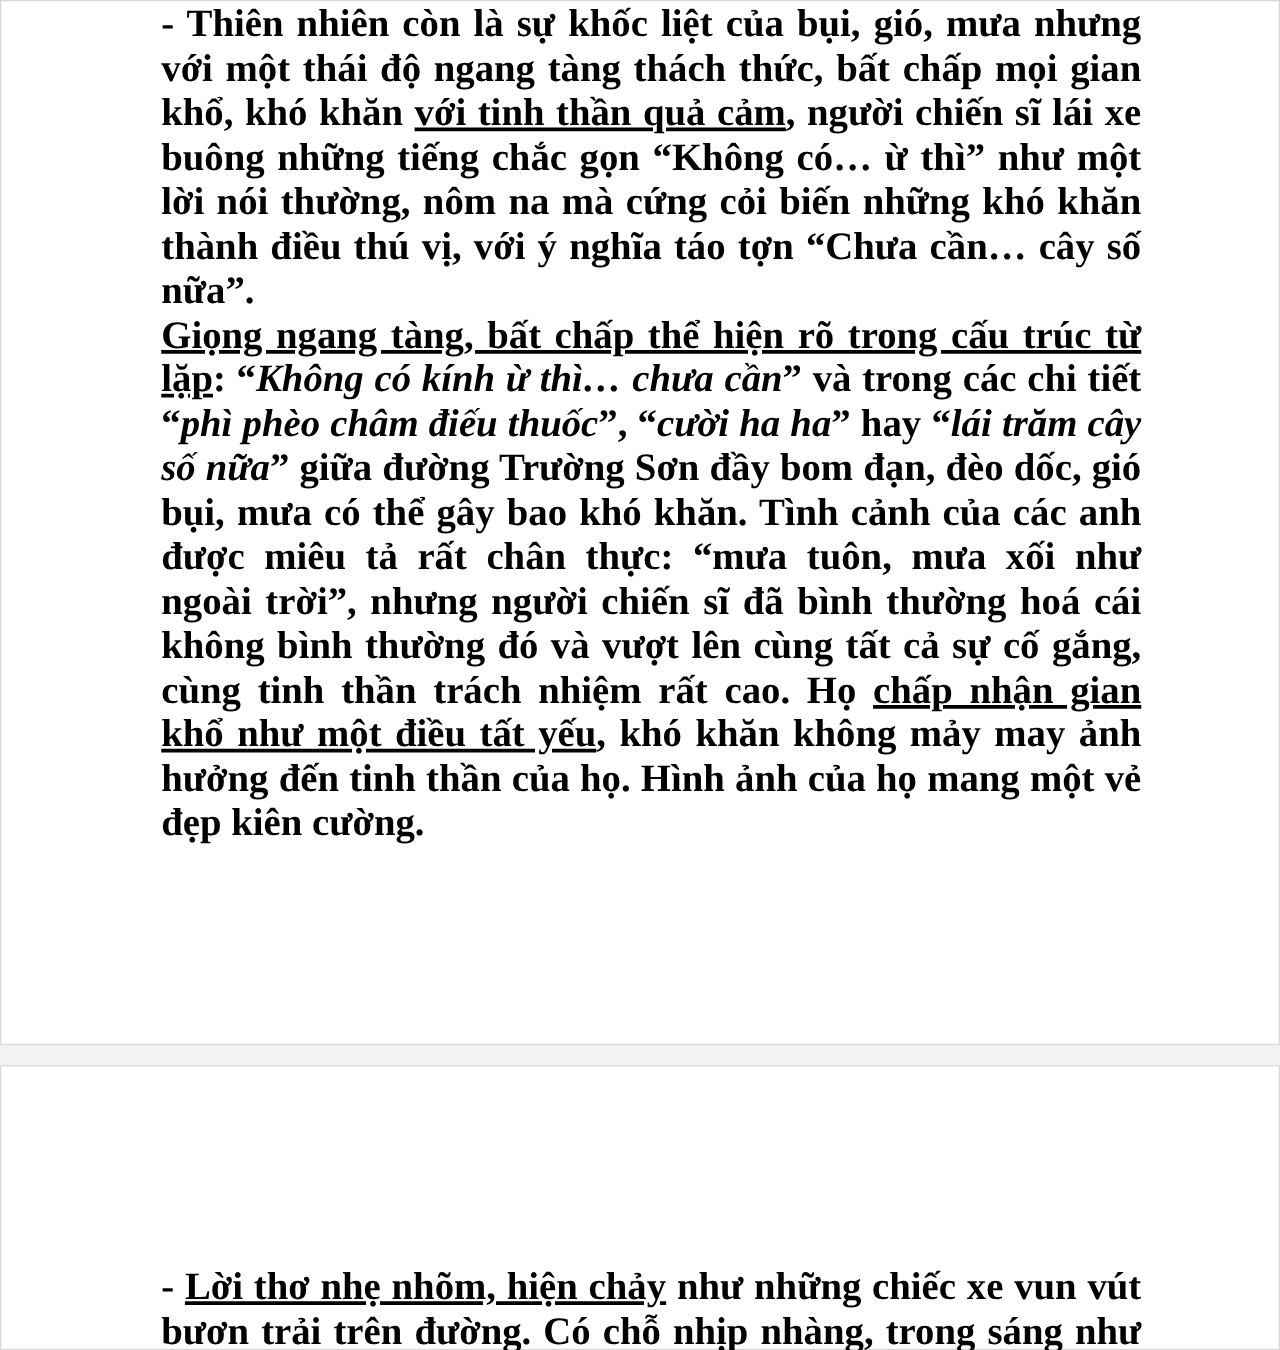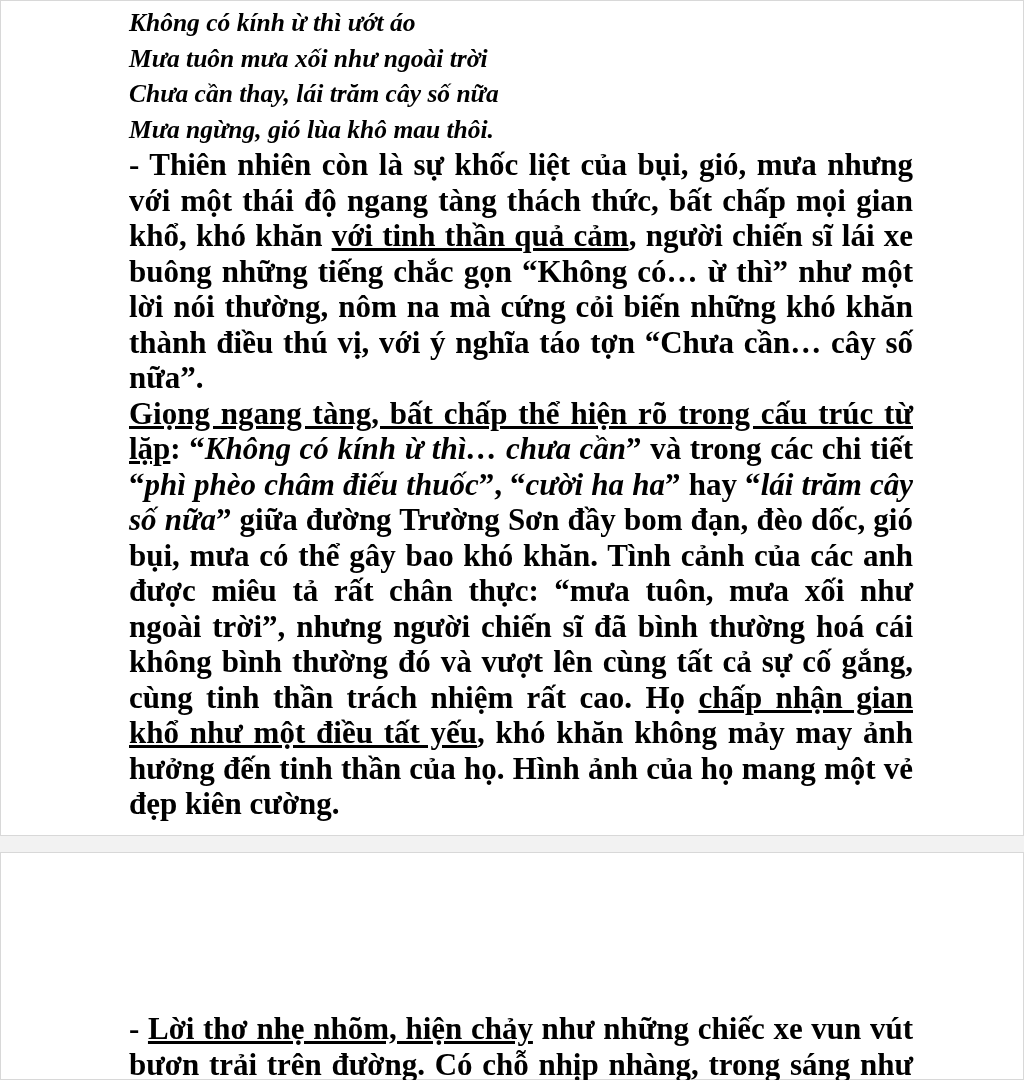--- a/index.html
+++ b/index.html
@@ -59,26 +59,20 @@
     text-decoration: underline;
   }
   .p2-block {
     padding-top: 158px;
   }
 </style>
 </head>
 <body>
 
 <div class="page page-1">
-  <div>
-    <p class="verse">Không có kính ừ thì ướt áo</p>
-    <p class="verse">Mưa tuôn mưa xối như ngoài trời</p>
-    <p class="verse">Chưa cần thay, lái trăm cây số nữa</p>
-    <p class="verse">Mưa ngừng, gió lùa khô mau thôi.</p>
-  </div>
   <p class="para"><span> - Thiên nhiên còn là sự khốc liệt của bụi, gió, mưa nhưng với một thái độ ngang tàng thách thức, bất chấp mọi gian khổ, khó khăn </span><span class="u">với tinh thần quả cảm</span><span>, người chiến sĩ lái xe buông những tiếng chắc gọn “Không có… ừ thì” như một lời nói thường, nôm na mà cứng cỏi biến những khó khăn thành điều thú vị, với ý nghĩa táo tợn “Chưa cần… cây số nữa”.</span></p>
   <p class="para"><span class="u">Giọng ngang tàng, bất chấp thể hiện rõ trong cấu trúc từ lặp</span><span>: “</span><i>Không có kính ừ thì… chưa cần</i><span>” và trong các chi tiết “</span><i>phì phèo châm điếu thuốc</i><span>”, “</span><i>cười ha ha</i><span>” hay “</span><i>lái trăm cây số nữa</i><span>” giữa đường Trường Sơn đầy bom đạn, đèo dốc, gió bụi, mưa có thể gây bao khó khăn. Tình cảnh của các anh được miêu tả rất chân thực: “mưa tuôn, mưa xối như ngoài trời”, nhưng người chiến sĩ đã bình thường hoá cái không bình thường đó và vượt lên cùng tất cả sự cố gắng, cùng tinh thần trách nhiệm rất cao. Họ </span><span class="u">chấp nhận gian khổ như một điều tất yếu</span><span>, khó khăn không mảy may ảnh hưởng đến tinh thần của họ. Hình ảnh của họ mang một vẻ đẹp kiên cường.</span></p>
 </div>
 
 <div class="gap"></div>
 
 <div class="page page-2">
   <div class="p2-block">
     <p class="para"><span> - </span><span class="u">Lời thơ nhẹ nhõm, hiện chảy</span><span> như những chiếc xe vun vút bươn trải trên đường. Có chỗ nhịp nhàng, trong sáng như vẳng tiếng hát - vút cao.</span></p>
   </div>

